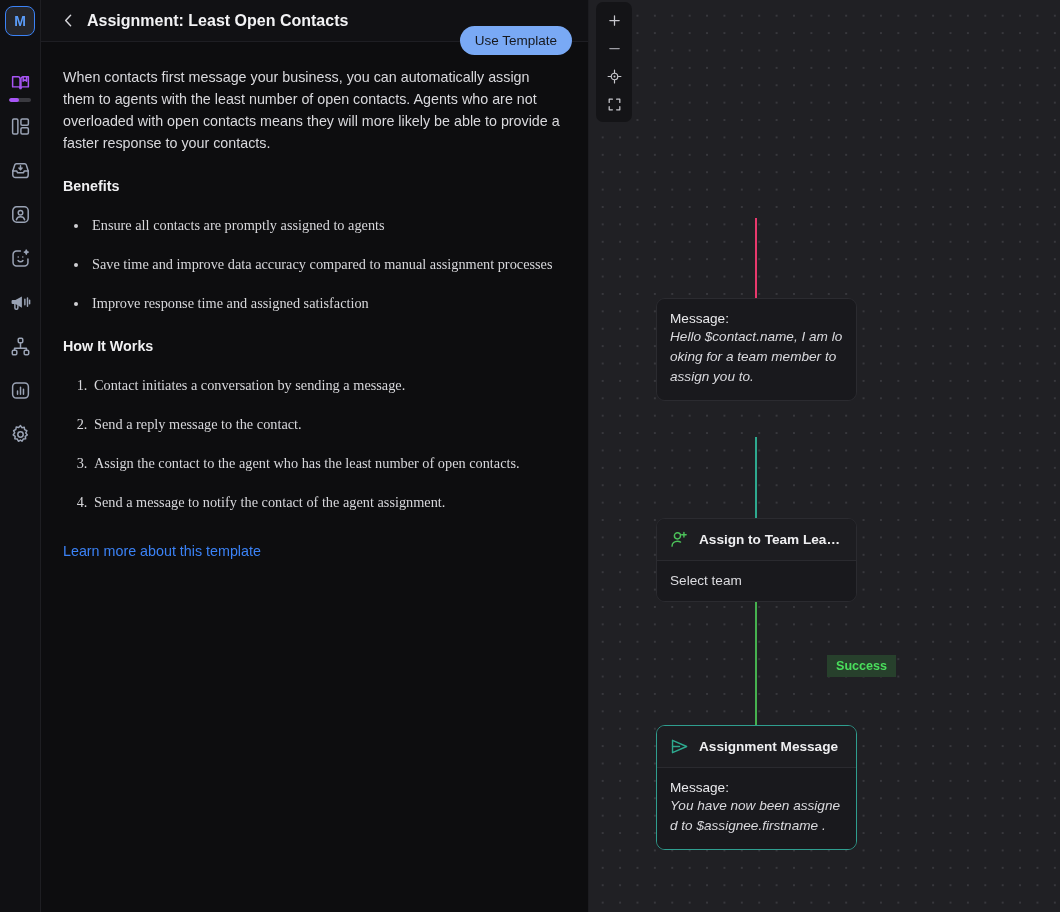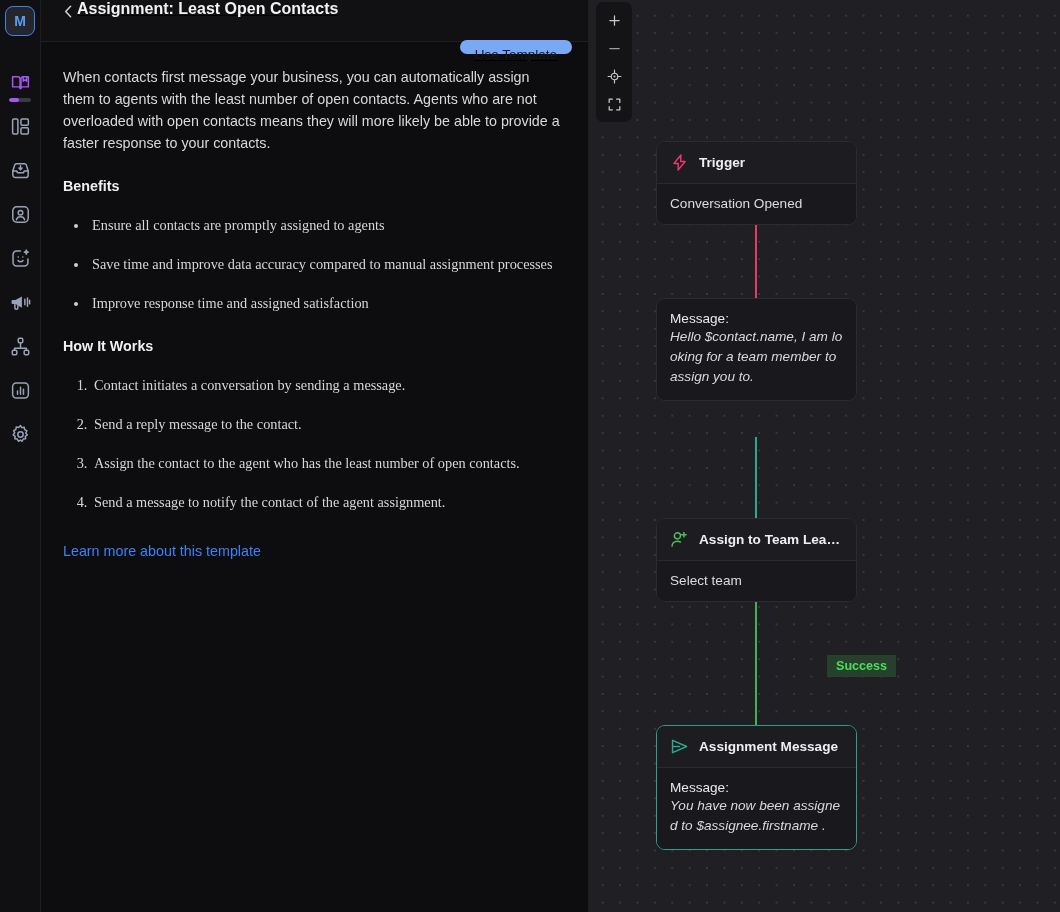--- a/index.html
+++ b/index.html
@@ -43,25 +43,24 @@
   
   #panel {
     width: 548px; flex: 0 0 548px; height: 912px;
     background: #0d0d0f;
     display: flex; flex-direction: column;
     border-right: 1px solid #1c1c20;
     position: relative;
   }
   #panel-header {
     height: 42px; flex: 0 0 42px;
-    display: flex; 
+    display: flex; align-items: center; gap: 10px;
     padding: 0 16px 0 18px;
     border-bottom: 1px solid #1e1e23;
     background: #111114;
-    text-decoration: underline;
   }
   #back-btn {
     width: 18px; height: 22px; flex: 0 0 18px;
     display: flex; align-items: center; justify-content: center;
     color: #cfcfd4;
   }
   #panel-title {
     font-size: 16px; font-weight: bold; color: #f2f2f4;
     flex: 1 1 auto; white-space: nowrap;
   }
@@ -324,33 +323,20 @@
         </svg>
       </span>
     </div>
   </div>
 
   <div class="edge" style="left:166px; top:218px; height:84px; background:#e8396d;"></div>
   <div class="edge" style="left:166px; top:437px; height:85px; background:#2ea98f;"></div>
   <div class="edge" style="left:166px; top:597px; height:70px; background:#46b14f;"></div>
   <div class="edge" style="left:166px; top:660px; height:98px; background:#46b14f;"></div>
 
-  <div class="node" style="left:67px; top:141px;">
-    <div class="node-head">
-      <span>
-        <svg viewBox="0 0 24 24" fill="none" stroke="#e8396d" stroke-width="1.8" stroke-linejoin="round" stroke-linecap="round">
-          <path d="M13.8 2.5 4.9 13.2h5.6l-.3 8.3 8.9-10.7h-5.6z"></path>
-        </svg>
-      </span>
-      <span class="node-title">Trigger</span>
-    </div>
-    <div class="node-body">
-      <div class="plain">Conversation Opened</div>
-    </div>
-  </div>
 
   <div class="node" style="left:67px; top:298px;">
     <div class="node-body">
       <div class="msg-label">Message:</div>
       <div class="msg-text">Hello $contact.name, I am looking for a team member to assign you to.</div>
     </div>
   </div>
 
   <div class="node" style="left:67px; top:518px;">
     <div class="node-head">

